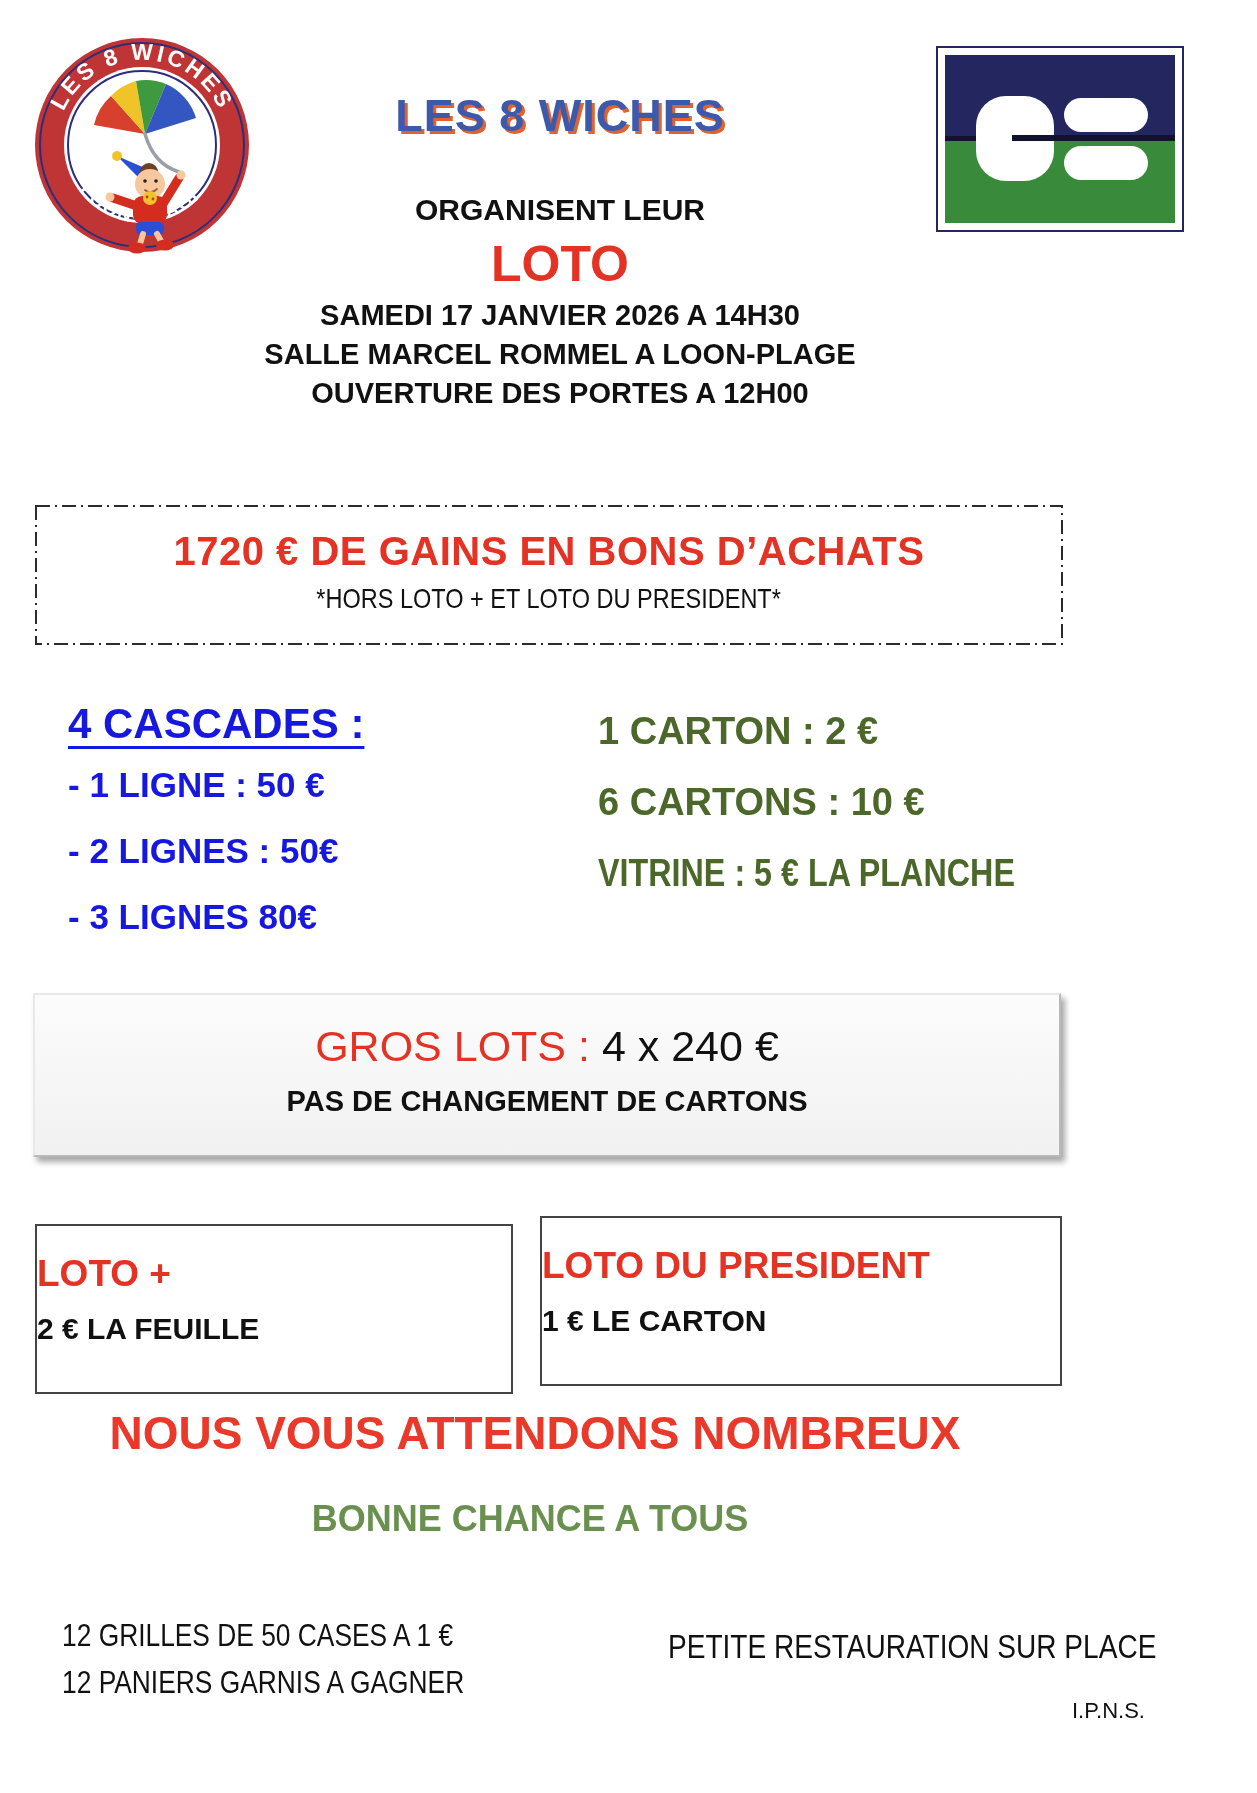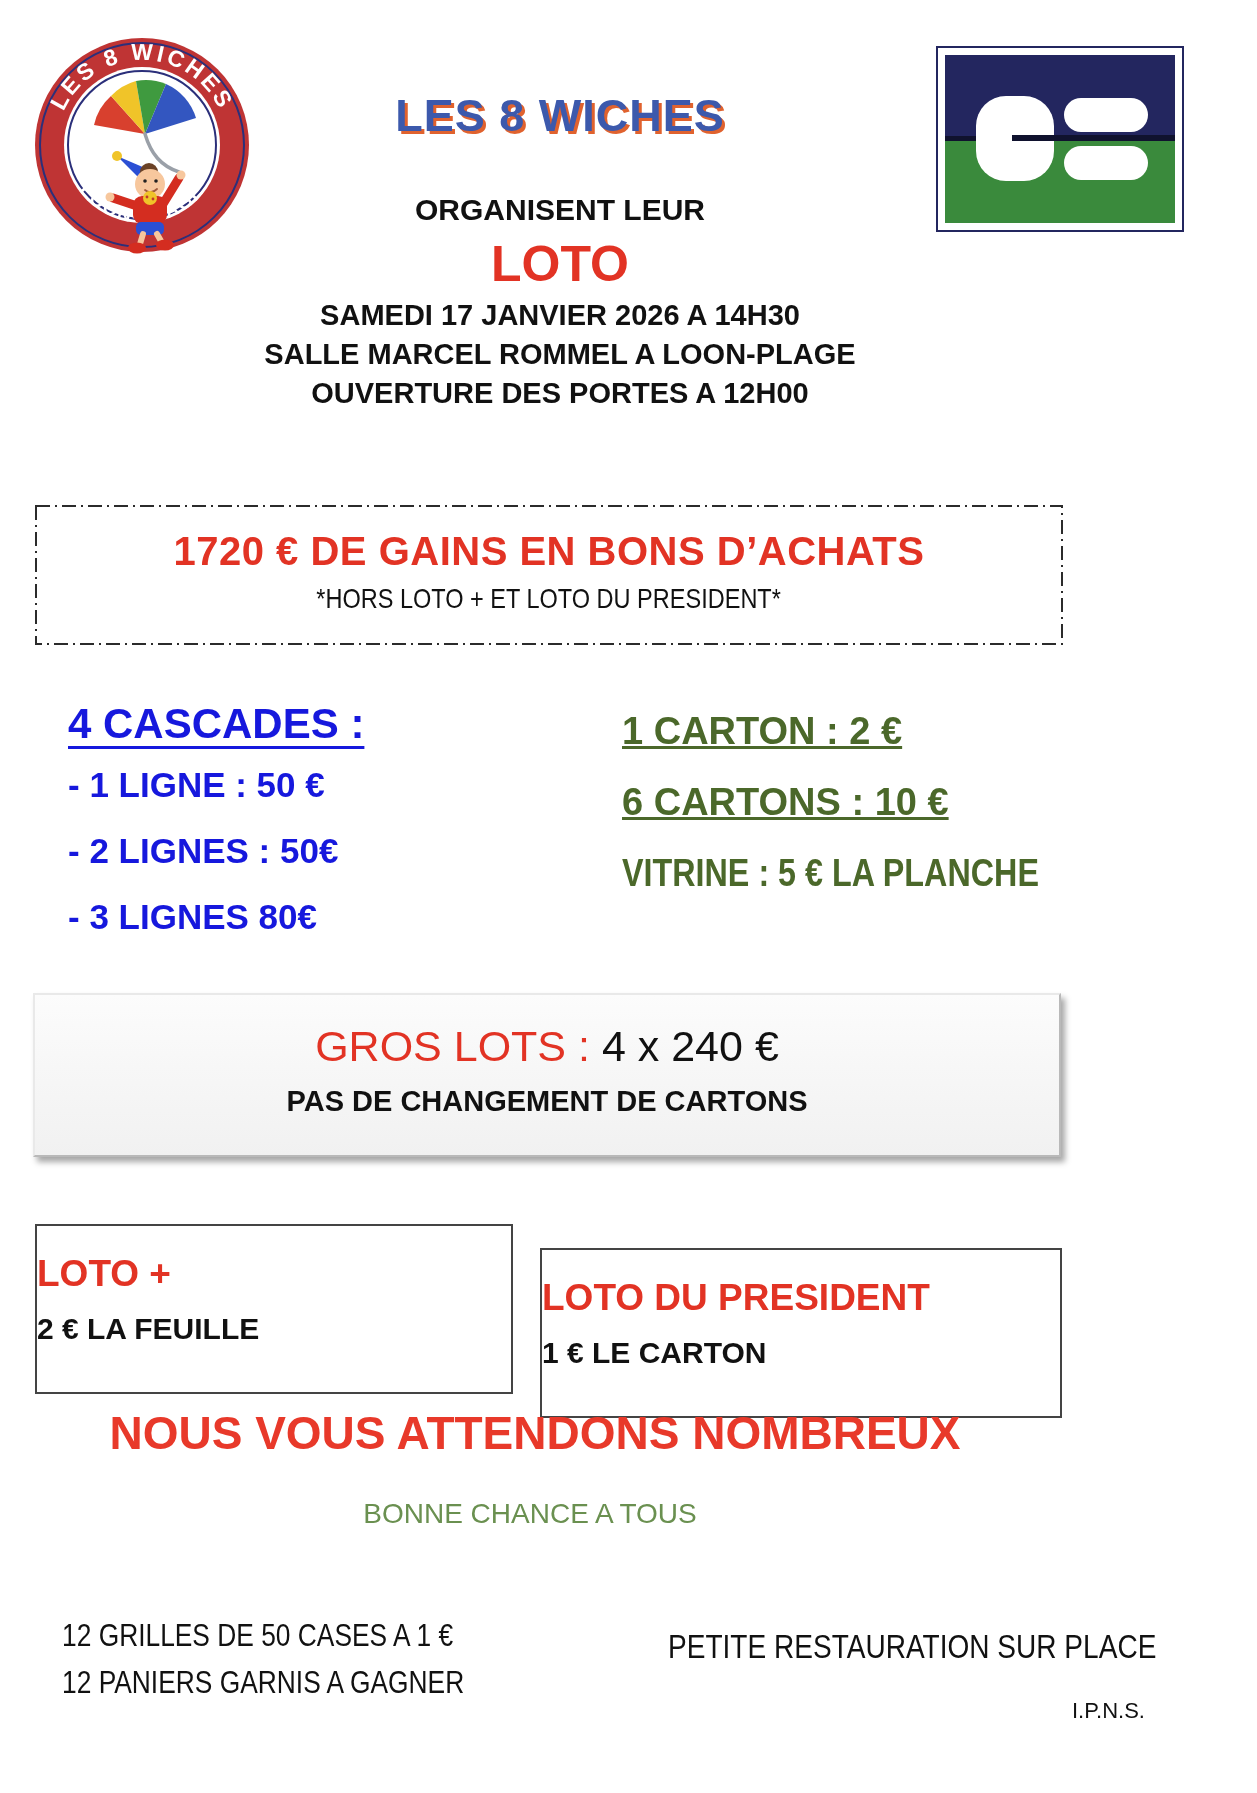--- a/index.html
+++ b/index.html
@@ -29,42 +29,42 @@
   .gains-note{margin:8px 0 0 0;font-size:28px;font-weight:500;color:#111;}
   .squeeze{display:inline-block;transform:scaleX(0.84);transform-origin:center;white-space:nowrap;}
   .squeeze-l{display:inline-block;transform:scaleX(0.85);transform-origin:left center;white-space:nowrap;}
   
   .cascades{left:68px;top:700px;color:#1618dd;}
   .cascades-title{
     font-size:42px;font-weight:800;margin:0 0 16px 0;
     text-decoration:underline;text-decoration-thickness:3px;text-underline-offset:8px;
   }
   .cascades-item{font-size:35px;font-weight:800;margin:0 0 24px 0;line-height:42px;}
-  .cartons{left:622px;top:696px;color:#4b682a;text-decoration:underline;}
+  .cartons{left:598px;top:696px;color:#4b682a;}
   .cartons-item{font-size:38px;font-weight:800;margin:0;line-height:71px;white-space:nowrap;}
   
   .gros-box{
     left:33px;top:993px;width:1024px;height:160px;text-align:center;
     background:linear-gradient(180deg,#fcfcfc 0%,#f1f1f1 100%);
     border:2px solid #e9e9e9;border-right-color:#b9b9b9;border-bottom-color:#b9b9b9;
     box-shadow:4px 5px 6px rgba(0,0,0,0.35);
   }
   .gros-line1{margin:26px 0 0 0;font-size:43px;font-weight:400;line-height:50px;}
   .gros-label{color:#e23324;}
   .gros-value{color:#111;}
   .gros-note{margin:14px 0 0 0;font-size:29px;font-weight:800;color:#111;}
   
   .side-box{border:2px solid #444;text-align:left;background:#fff;}
   .side-box-left{left:35px;top:1224px;width:474px;height:166px;}
-  .side-box-right{left:540px;top:1248px;width:518px;height:166px;}
+  .side-box-right{left:540px;top:1216px;width:518px;height:166px;}
   .side-box-title{margin:26px 0 0 0;font-size:37px;font-weight:800;color:#e23324;line-height:44px;}
   .side-box-price{margin:16px 0 0 0;font-size:30px;font-weight:700;color:#111;}
   
   .red-line{left:0;top:1406px;width:1070px;text-align:center;font-size:46px;font-weight:800;color:#e8392a;margin:0;}
-  .green-line{left:0;top:1498px;width:1060px;text-align:center;font-size:28px;font-weight:400;color:#6a9050;margin:0;}
+  .green-line{left:0;top:1498px;width:1060px;text-align:center;font-size:36px;font-weight:700;color:#6a9050;margin:0;}
   
   .footer-left{left:62px;top:1612px;font-size:31px;font-weight:500;color:#111;line-height:47px;}
   .footer-right{left:668px;top:1628px;font-size:33px;font-weight:500;color:#111;}
   .ipns{left:1072px;top:1698px;width:110px;font-size:22px;font-weight:400;color:#111;}
 </style>
 </head>
 <body>
 
 <div class="abs badge-logo">
   <svg width="218" height="218" viewBox="0 0 218 218">

